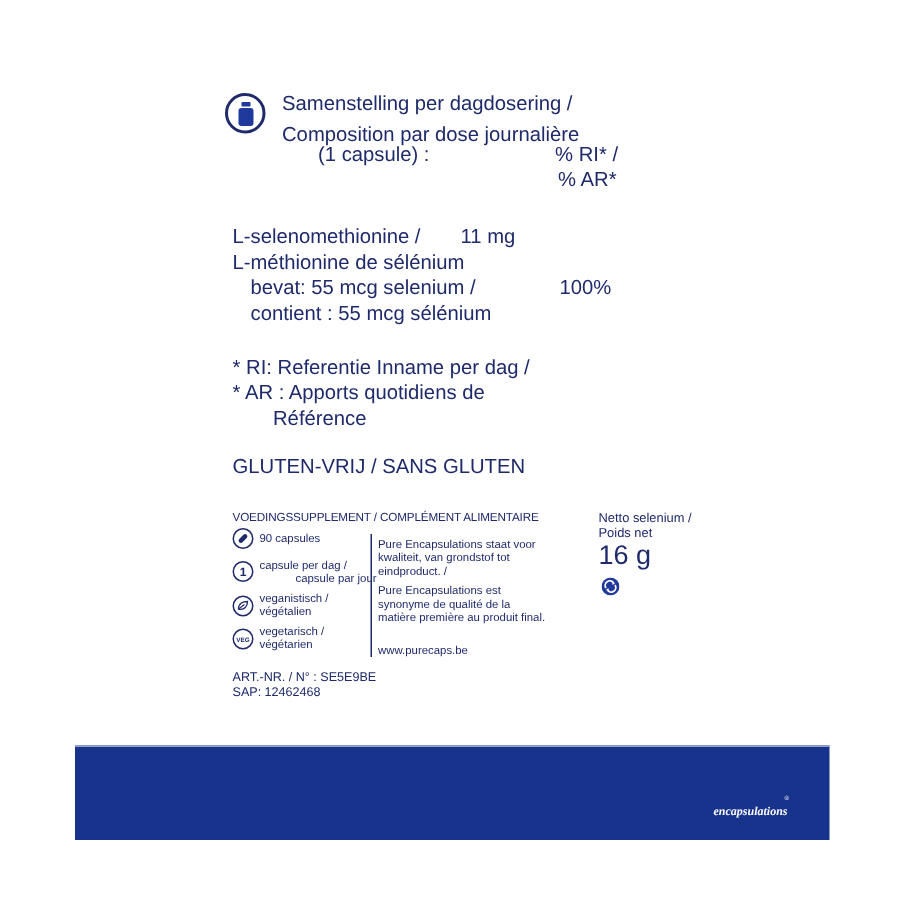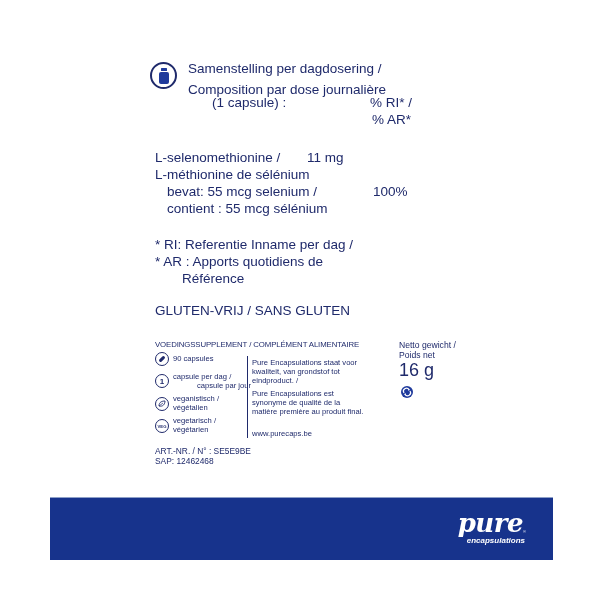--- a/index.html
+++ b/index.html
@@ -45,21 +45,21 @@
       font-weight: bold;
       font-style: italic;
       font-size: 26px;
       line-height: 26px;
       color: #ffffff;
       letter-spacing: -0.5px;
     }
     .logo-enc {
       position: absolute;
       right: 28px; top: 38px;
-      font-family: Liberation Sans, sans-serif;
+      font-family: Liberation Serif, serif;
       font-weight: bold;
       font-style: italic;
       font-size: 8px;
       line-height: 9px;
       color: #ffffff;
     }
     .logo-reg {
       position: absolute;
       right: 27px; top: 31px;
       font-size: 4px;
@@ -128,33 +128,32 @@
 <div class="vline" style="left:247px; top:356px; height:82px;"></div>
 
 <div class="abs tiny" style="left:252px; top:358px;">Pure Encapsulations staat voor</div>
 <div class="abs tiny" style="left:252px; top:367px;">kwaliteit, van grondstof tot</div>
 <div class="abs tiny" style="left:252px; top:376px;">eindproduct. /</div>
 <div class="abs tiny" style="left:252px; top:389px;">Pure Encapsulations est</div>
 <div class="abs tiny" style="left:252px; top:398px;">synonyme de qualité de la</div>
 <div class="abs tiny" style="left:252px; top:407px;">matière première au produit final.</div>
 <div class="abs tiny" style="left:252px; top:429px;">www.purecaps.be</div>
 
-<div class="abs small" style="left:399px; top:340px; font-size:8.6px;">Netto gewicht /</div>
+<div class="abs small" style="left:399px; top:340px; font-size:8.6px;">Netto selenium /</div>
 <div class="abs small" style="left:399px; top:350px; font-size:8.6px;">Poids net</div>
 <div class="abs" style="left:399px; top:360px; font-size:18px; line-height:20px; font-weight:300; color:#1f2a6b;">16 g</div>
 <div style="position:absolute; left:401px; top:384px; width:12px; height:12px;">
   <svg width="12" height="12" viewBox="0 0 12 12">
     <circle cx="6" cy="6" r="6" fill="#1f3a9c"></circle>
     <path d="M3 7 A3 3 0 0 1 8 3.6" fill="none" stroke="#fff" stroke-width="1.2"></path>
     <path d="M7.2 2.4 L9 3.8 L7.4 5" fill="#fff"></path>
     <path d="M9 5 A3 3 0 0 1 4 8.4" fill="none" stroke="#fff" stroke-width="1.2"></path>
     <path d="M4.8 9.6 L3 8.2 L4.6 7" fill="#fff"></path>
   </svg>
 </div>
 
 <div class="abs small" style="left:155px; top:446px; font-size:8.4px;">ART.-NR. / N° : SE5E9BE</div>
 <div class="abs small" style="left:155px; top:456px; font-size:8.4px;">SAP: 12462468</div>
 
 <div class="banner">
-  <div class="logo-pure">pure</div>
   <div class="logo-reg">®</div>
   <div class="logo-enc">encapsulations</div>
 </div>
 
 </body></html>

